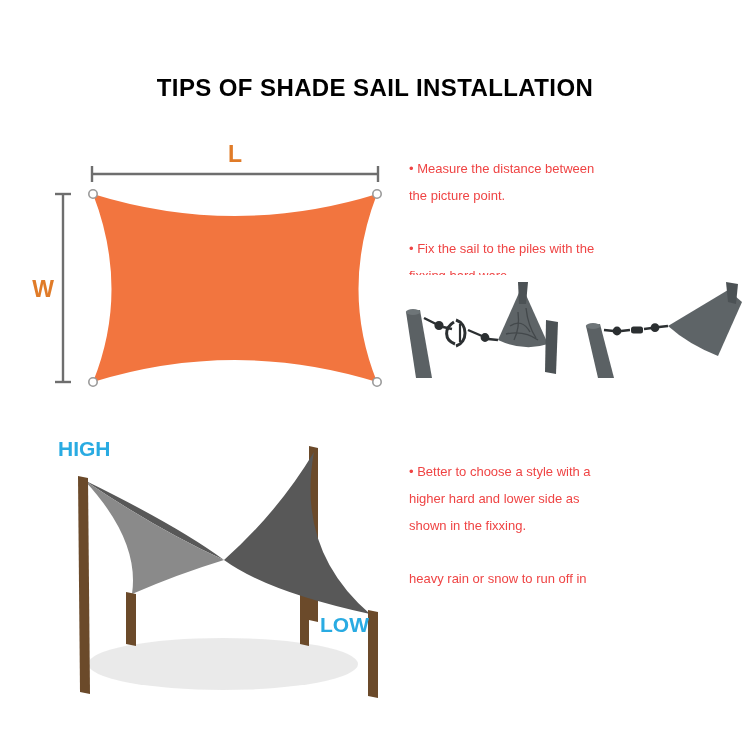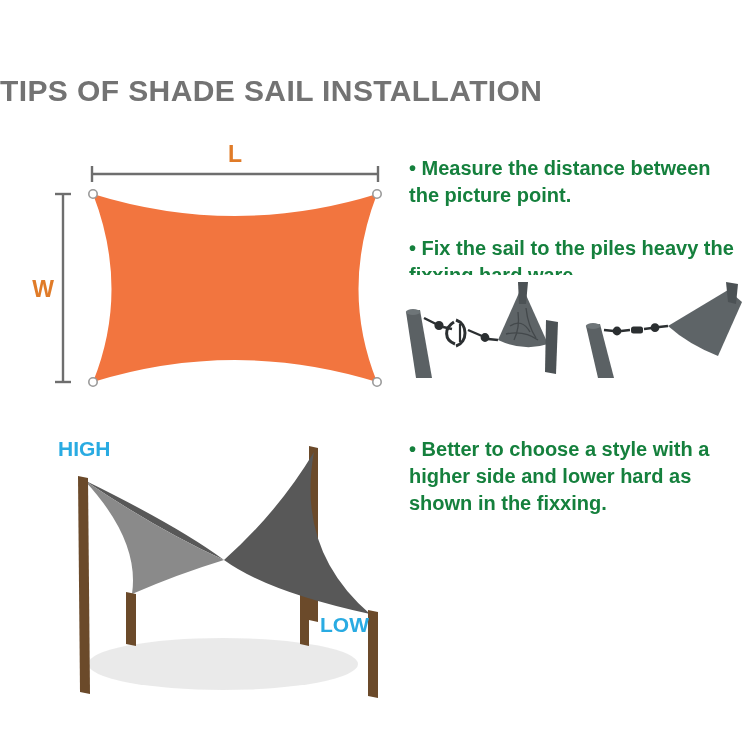--- a/index.html
+++ b/index.html
@@ -15,47 +15,46 @@
     overflow: hidden;
     font-family: "Liberation Sans", sans-serif;
   }
 
   
   #title {
     position: absolute;
     left: 0;
     top: 74px;
     width: 750px;
-    text-align: left;
-    font-size: 30px;
+    text-align: center;
+    font-size: 24px;
     font-weight: bold;
     letter-spacing: 0.4px;
-    color: #737373;
+    color: #000000;
     white-space: nowrap;
   }
 
   
   .panel { position: absolute; }
   #sail-panel      { left: 30px;  top: 140px; width: 375px; height: 265px; }
   #hardware-panel  { left: 398px; top: 282px; width: 352px; height: 96px; }
   #canopy-panel    { left: 28px;  top: 432px; width: 385px; height: 290px; }
 
   
   .text-col {
     position: absolute;
     left: 409px;
     width: 341px;
-    color: #15803d;
-    font-size: 20px;
+    color: #ef4444;
+    font-size: 13px;
     line-height: 27px;
     overflow: hidden;
-    font-weight: bold;
   }
   #text-col-top    { top: 155px; height: 120px; }
-  #text-col-bottom { top: 436px; height: 200px; }
+  #text-col-bottom { top: 458px; height: 200px; }
 
   .para {
     margin: 0;
     white-space: nowrap;
   }
   .para + .para { margin-top: 26px; }
   .para .line { display: block; }
 
   
   .clip { display: block; width: 341px; overflow: hidden; }
@@ -96,21 +95,21 @@
       <circle cx="347" cy="242" r="4.2"></circle>
     </g>
   </svg>
 
   <div id="text-col-top" class="text-col">
     <p class="para">
       <span class="line clip">• Measure the distance between</span>
       <span class="line clip">the picture point.</span>
     </p>
     <p class="para">
-      <span class="line clip">• Fix the sail to the piles heavy the</span>
+      <span class="line clip">• Fix the sail to the piles with the</span>
       <span class="line clip">fixxing hard ware.</span>
     </p>
   </div>
 
   <svg id="hardware-panel" class="panel" viewBox="0 0 352 96">
 
     <g>
 
       <path fill="#5B6164" d="M 8,30 L 22,28 L 34,96 L 18,96 Z"></path>
       <ellipse cx="15" cy="30" rx="7.2" ry="3" fill="#6E7578"></ellipse>
@@ -184,20 +183,21 @@
     <path fill="#6B4A2A" d="M 98,160 L 108,162 L 108,214 L 98,212 Z"></path>
     <path fill="#6B4A2A" d="M 340,178 L 350,180 L 350,266 L 340,264 Z"></path>
 
     <text x="30" y="24" font-family="Liberation Sans, sans-serif" font-size="21" font-weight="bold" fill="#29ABE2">HIGH</text>
     <text x="292" y="200" font-family="Liberation Sans, sans-serif" font-size="21" font-weight="bold" fill="#29ABE2">LOW</text>
   </svg>
 
   <div id="text-col-bottom" class="text-col">
     <p class="para">
       <span class="line clip">• Better to choose a style with a</span>
-      <span class="line clip">higher side and lower hard as</span>
+      <span class="line clip">higher hard and lower side as</span>
       <span class="line clip">shown in the fixxing.</span>
     </p>
     <p class="para">
+      <span class="line clip">heavy rain or snow to run off in</span>
     </p>
   </div>
 
 </div>
 
 </body></html>

